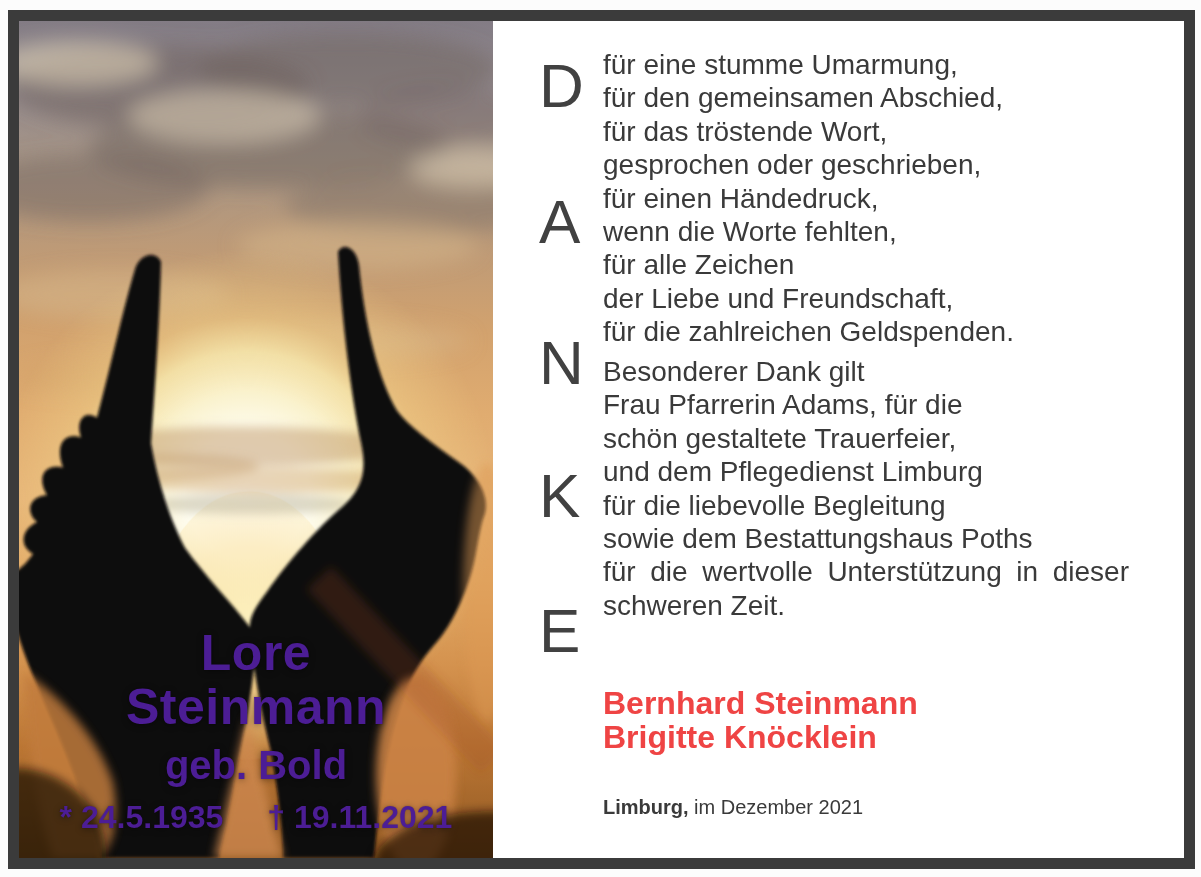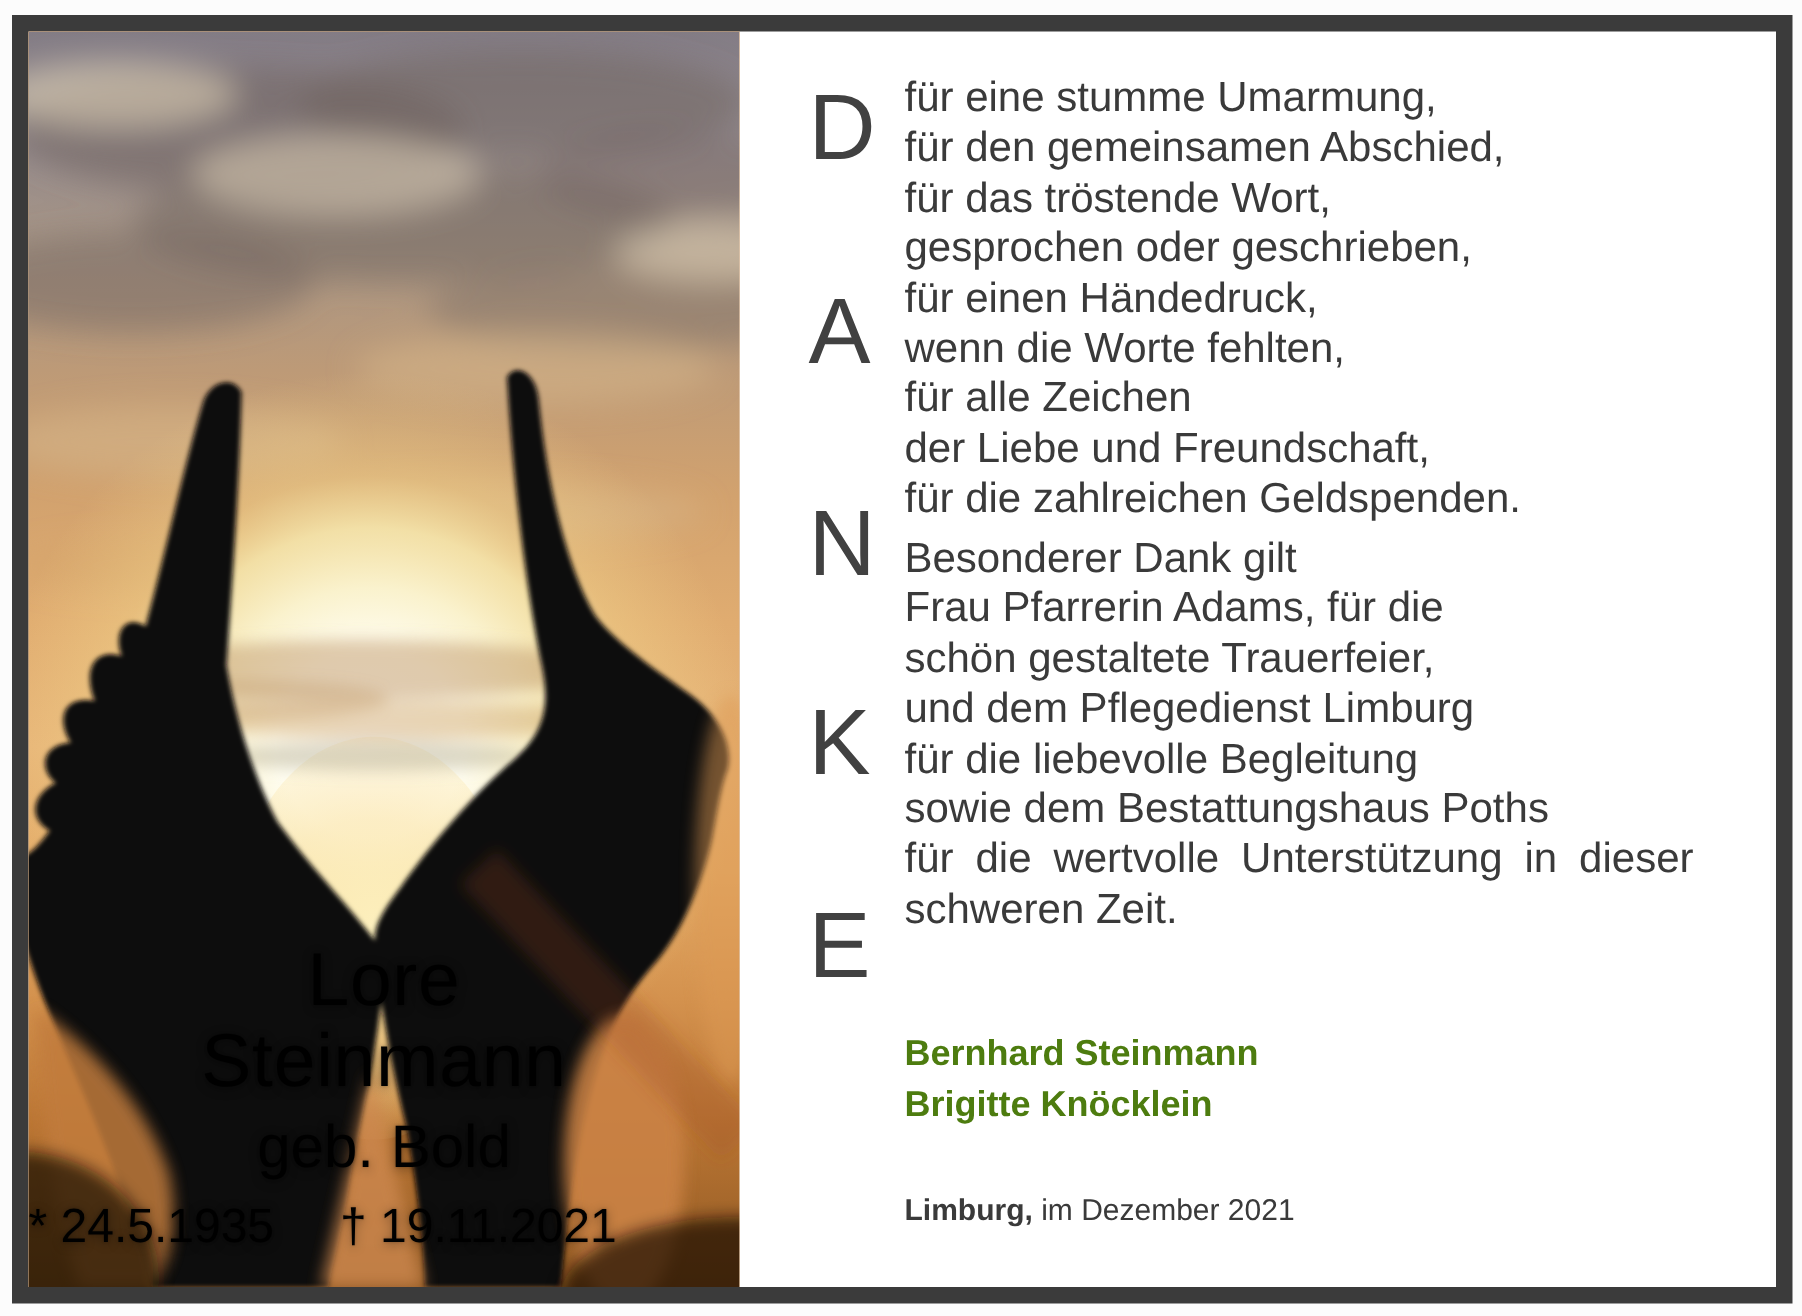--- a/index.html
+++ b/index.html
@@ -12,43 +12,43 @@
     position:absolute; left:8px; top:10px; width:1187px; height:859px;
     border:11px solid #3b3b3b; background:#ffffff;
   }
   .inner { position:absolute; left:0; top:0; width:1165px; height:837px; }
 
   
   .photo { position:absolute; left:0; top:0; width:474px; height:837px; overflow:hidden; background:#c08a55; }
   .photo svg { display:block; width:474px; height:837px; }
 
   .caption {
-    position:absolute; left:0; right:0; bottom:22px; text-align:center; color:#000000;
-    font-weight:normal; text-shadow:0 1px 7px rgba(0,0,0,0.4), 0 0 2px rgba(0,0,0,0.25);
+    position:absolute; left:0; right:0; bottom:22px; text-align:center; color:#4c1d95;
+    font-weight:bold; text-shadow:0 1px 7px rgba(0,0,0,0.4), 0 0 2px rgba(0,0,0,0.25);
   }
   .caption .name-line { font-size:50px; line-height:1.07; letter-spacing:0.5px; }
   .caption .maiden    { font-size:40px; margin-top:9px; }
-  .caption .dates     { margin-top:11px; font-size:32px; display:flex; gap:44px; }
+  .caption .dates     { margin-top:11px; font-size:32px; display:flex; justify-content:center; gap:44px; }
 
   
   .danke-letter {
     position:absolute; left:520px; font-size:62px; line-height:1; color:#414141; font-weight:400;
   }
   .l-d { top:34px; } .l-a { top:170px; } .l-n { top:311px; } .l-k { top:444px; } .l-e { top:579px; }
 
   .thanks-block {
     position:absolute; left:584px; width:540px; color:#3a3a3a;
     font-size:28px; line-height:33.4px;
   }
   .block1 { top:27px; }
   .block2 { top:334px; }
   .t-line { white-space:nowrap; }
   .justify-line { white-space:normal; width:526px; text-align:justify; text-align-last:justify; }
 
-  .signatories { position:absolute; left:584px; top:665px; font-size:24px; line-height:34px; font-weight:bold; color:#4d7c0f; }
+  .signatories { position:absolute; left:584px; top:665px; font-size:32px; line-height:34px; font-weight:bold; color:#ef4444; }
   .place-date  { position:absolute; left:584px; top:775px; font-size:20px; color:#3a3a3a; white-space:nowrap; }
   .place-date .place { font-weight:bold; }
 </style>
 </head>
 <body>
 
 <div class="page">
   <div class="frame">
     <div class="inner">
 

